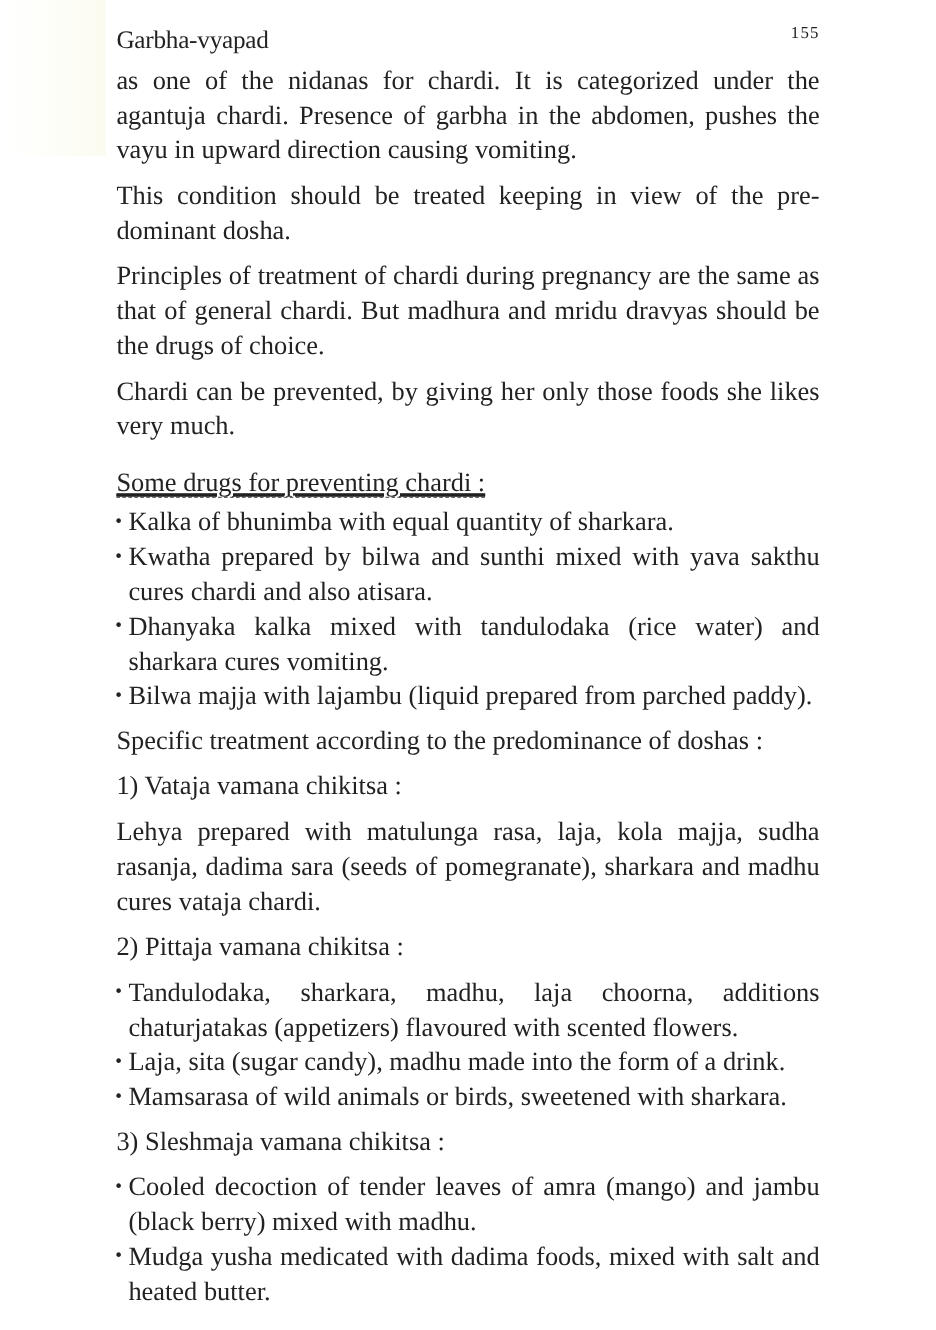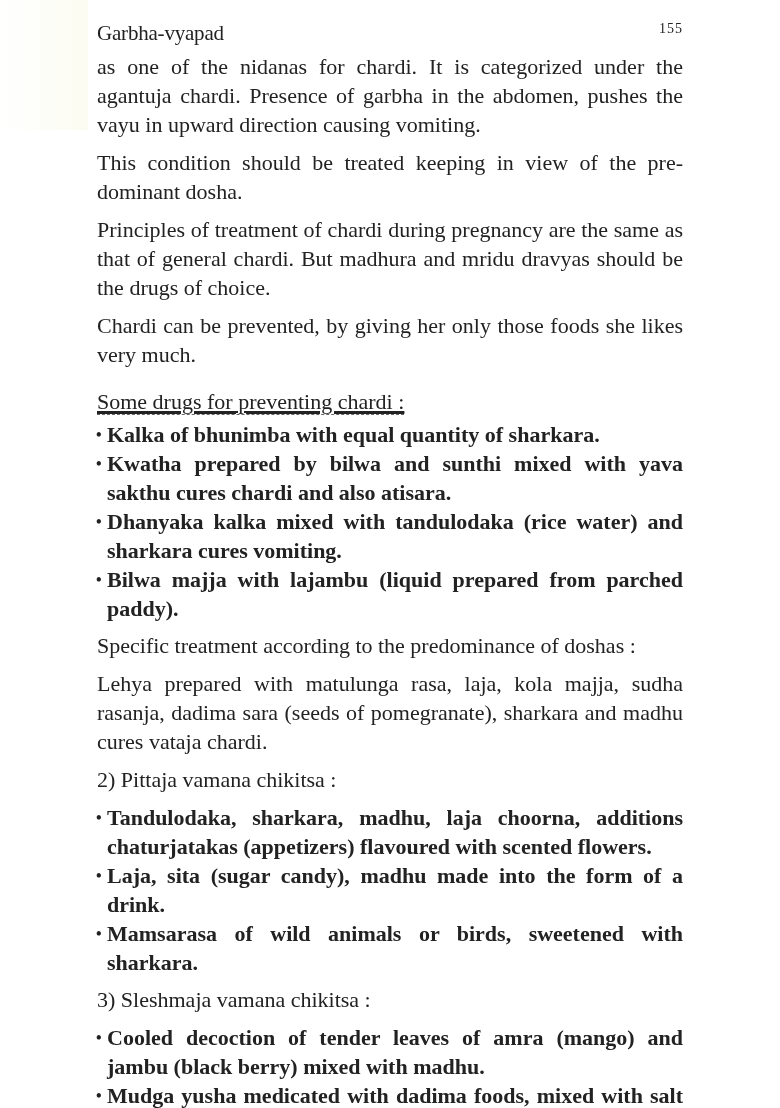--- a/index.html
+++ b/index.html
@@ -18,21 +18,21 @@
   .running-head {
     position: absolute; top: 21px; left: 0; width: 586px;
     display: flex; justify-content: space-between;
     font-size: 21px; letter-spacing: -0.2px;
   }
   .running-head .num { font-size: 14px; letter-spacing: 1px; }
   .body { position: absolute; top: 52px; left: 0; width: 586px; font-size: 22px; line-height: 29px; }
   p { margin: 0 0 9px 0; text-align: justify; text-align-last: left; }
   .sub { margin: 18px 0 4px 0; text-decoration: underline; }
   .sub span { border-bottom: 1px dashed #666; text-decoration: underline; text-decoration-style: solid; text-underline-offset: 3px; }
-  ul { list-style: none; margin: 0 0 8px 0; padding: 0; font-weight: bold; }
+  ul { list-style: none; margin: 0 0 8px 0; padding: 0; }
   li { position: relative; padding-left: 10px; text-align: justify; text-align-last: left; margin-bottom: 0; }
   li::before { content: "•"; position: absolute; left: -1px; top: 0; font-size: 16px; }
   .numhead { margin: 6px 0 9px 0; }
 </style>
 </head>
 <body>
 
 <div class="margin-shade"></div>
 
 <div class="page">
@@ -50,20 +50,21 @@
     <p class="sub"><span>Some drugs for preventing chardi :</span></p>
     <ul>
       <li>Kalka of bhunimba with equal quantity of sharkara.</li>
       <li>Kwatha prepared by bilwa and sunthi mixed with yava sakthu cures chardi and also atisara.</li>
       <li>Dhanyaka kalka mixed with tandulodaka (rice water) and sharkara cures vomiting.</li>
       <li>Bilwa majja with lajambu (liquid prepared from parched paddy).</li>
     </ul>
 
     <p>Specific treatment according to the predominance of doshas :</p>
 
+    <p class="numhead">1)  Vataja vamana chikitsa :</p>
     <p>Lehya prepared with matulunga rasa, laja, kola majja, sudha rasanja,  dadima sara (seeds of pomegranate), sharkara and madhu cures vataja chardi.</p>
 
     <p class="numhead">2)  Pittaja vamana chikitsa :</p>
     <ul>
       <li>Tandulodaka, sharkara, madhu, laja choorna, additions chaturjatakas (appetizers) flavoured with scented flowers.</li>
       <li>Laja, sita (sugar candy), madhu made into the form of a drink.</li>
       <li>Mamsarasa of wild animals or birds, sweetened with sharkara.</li>
     </ul>
 
     <p class="numhead">3) Sleshmaja vamana chikitsa :</p>

